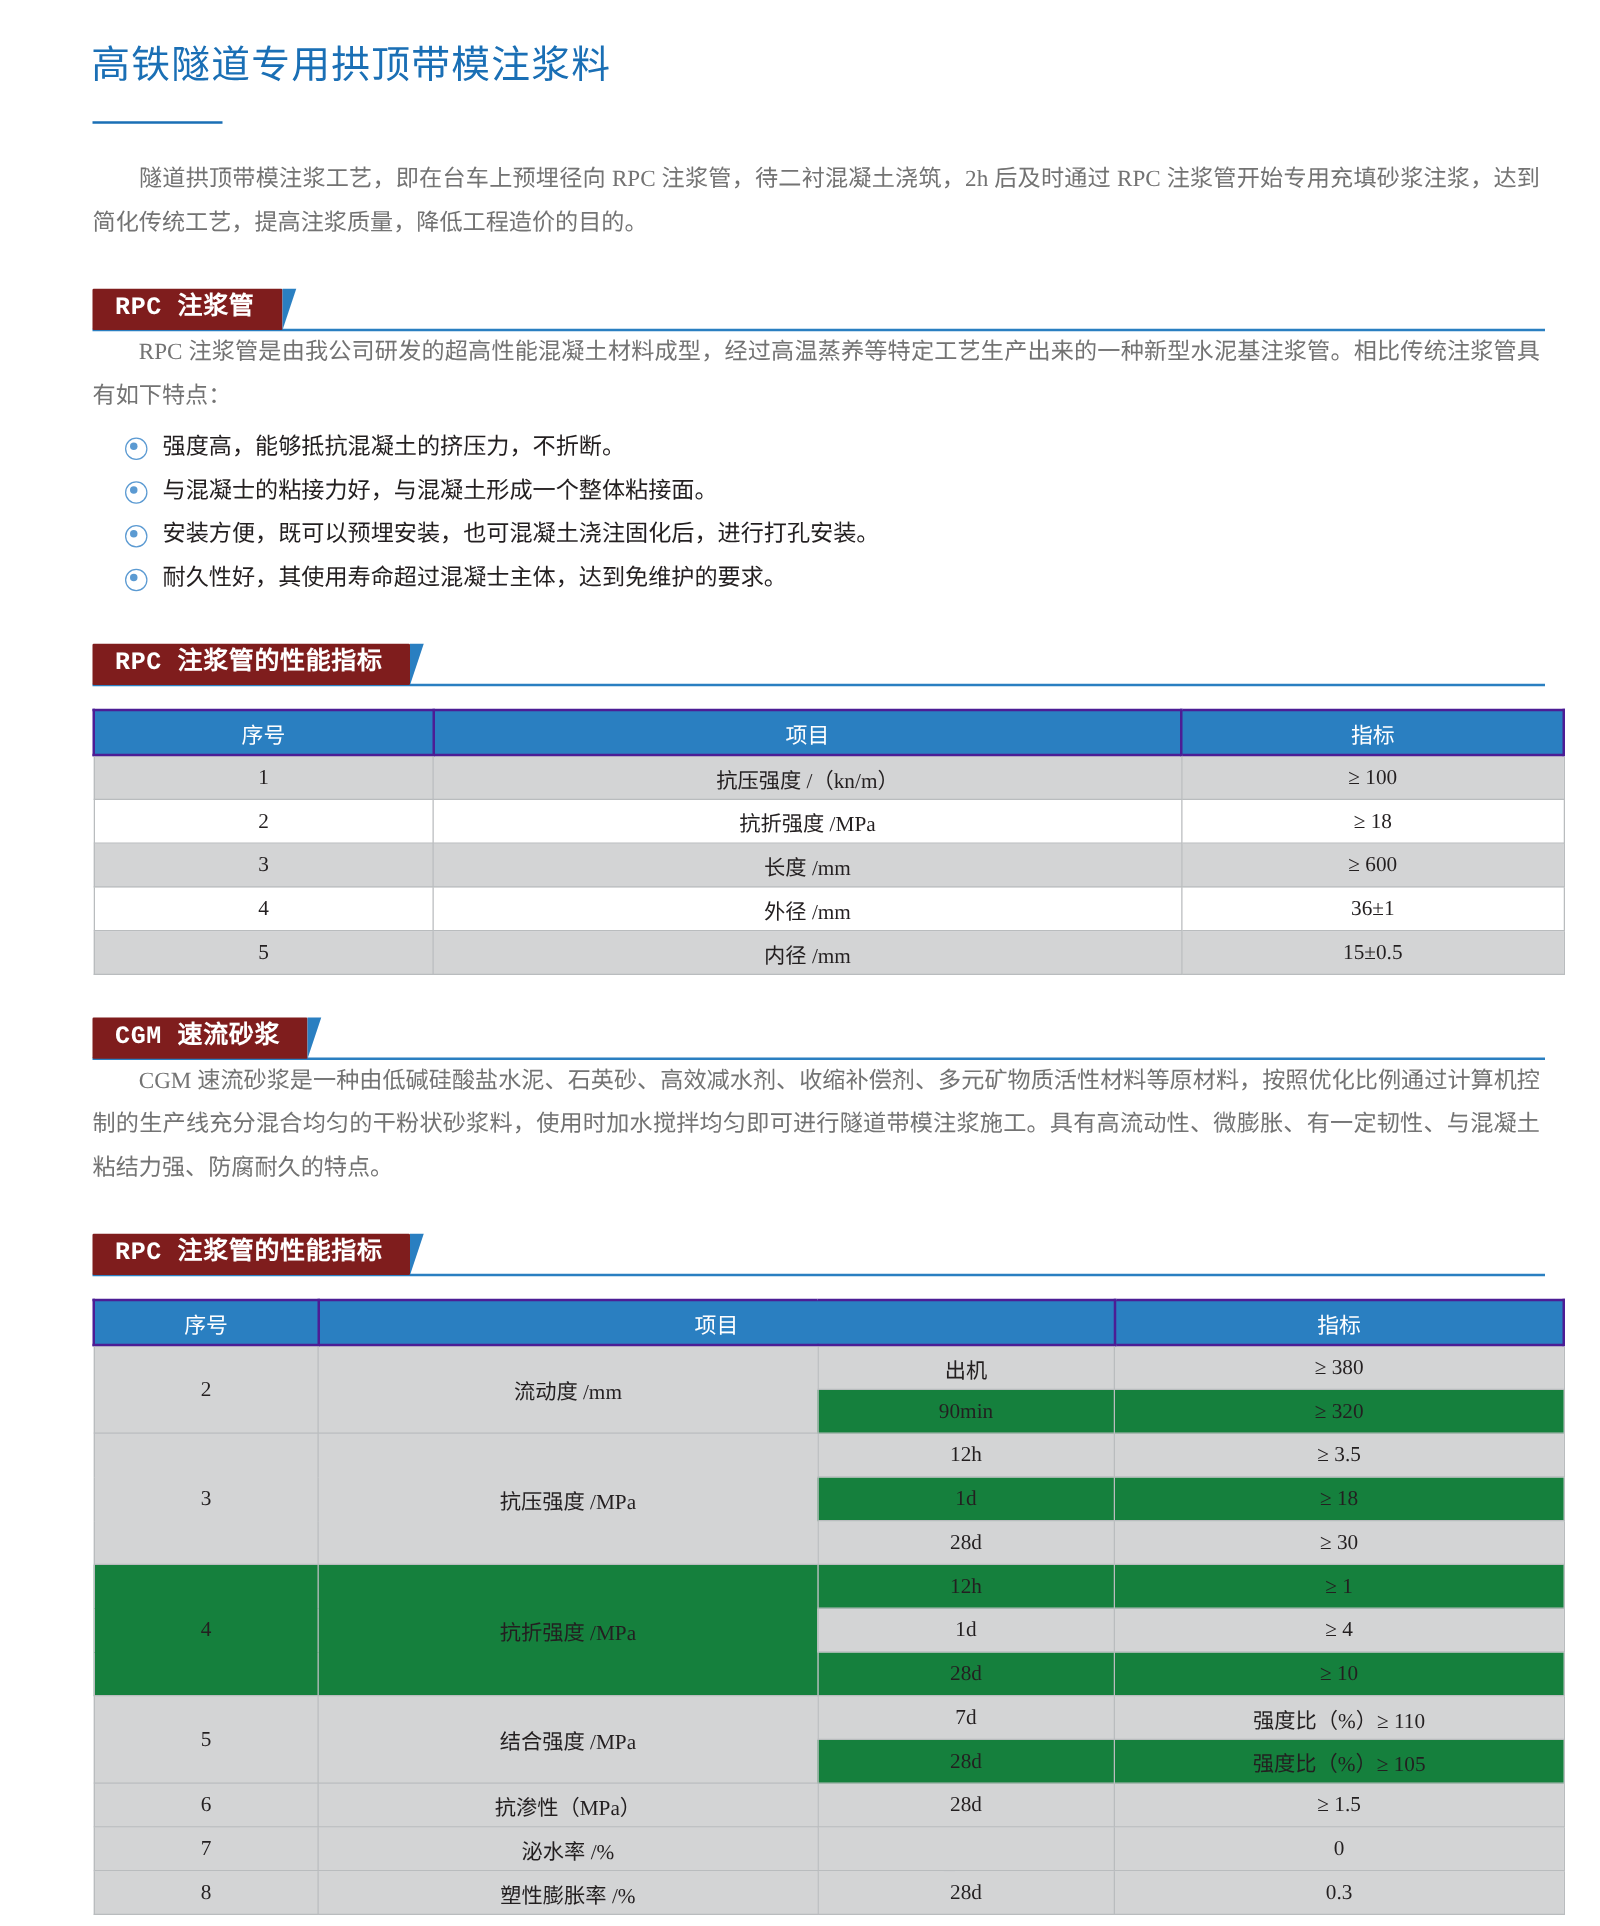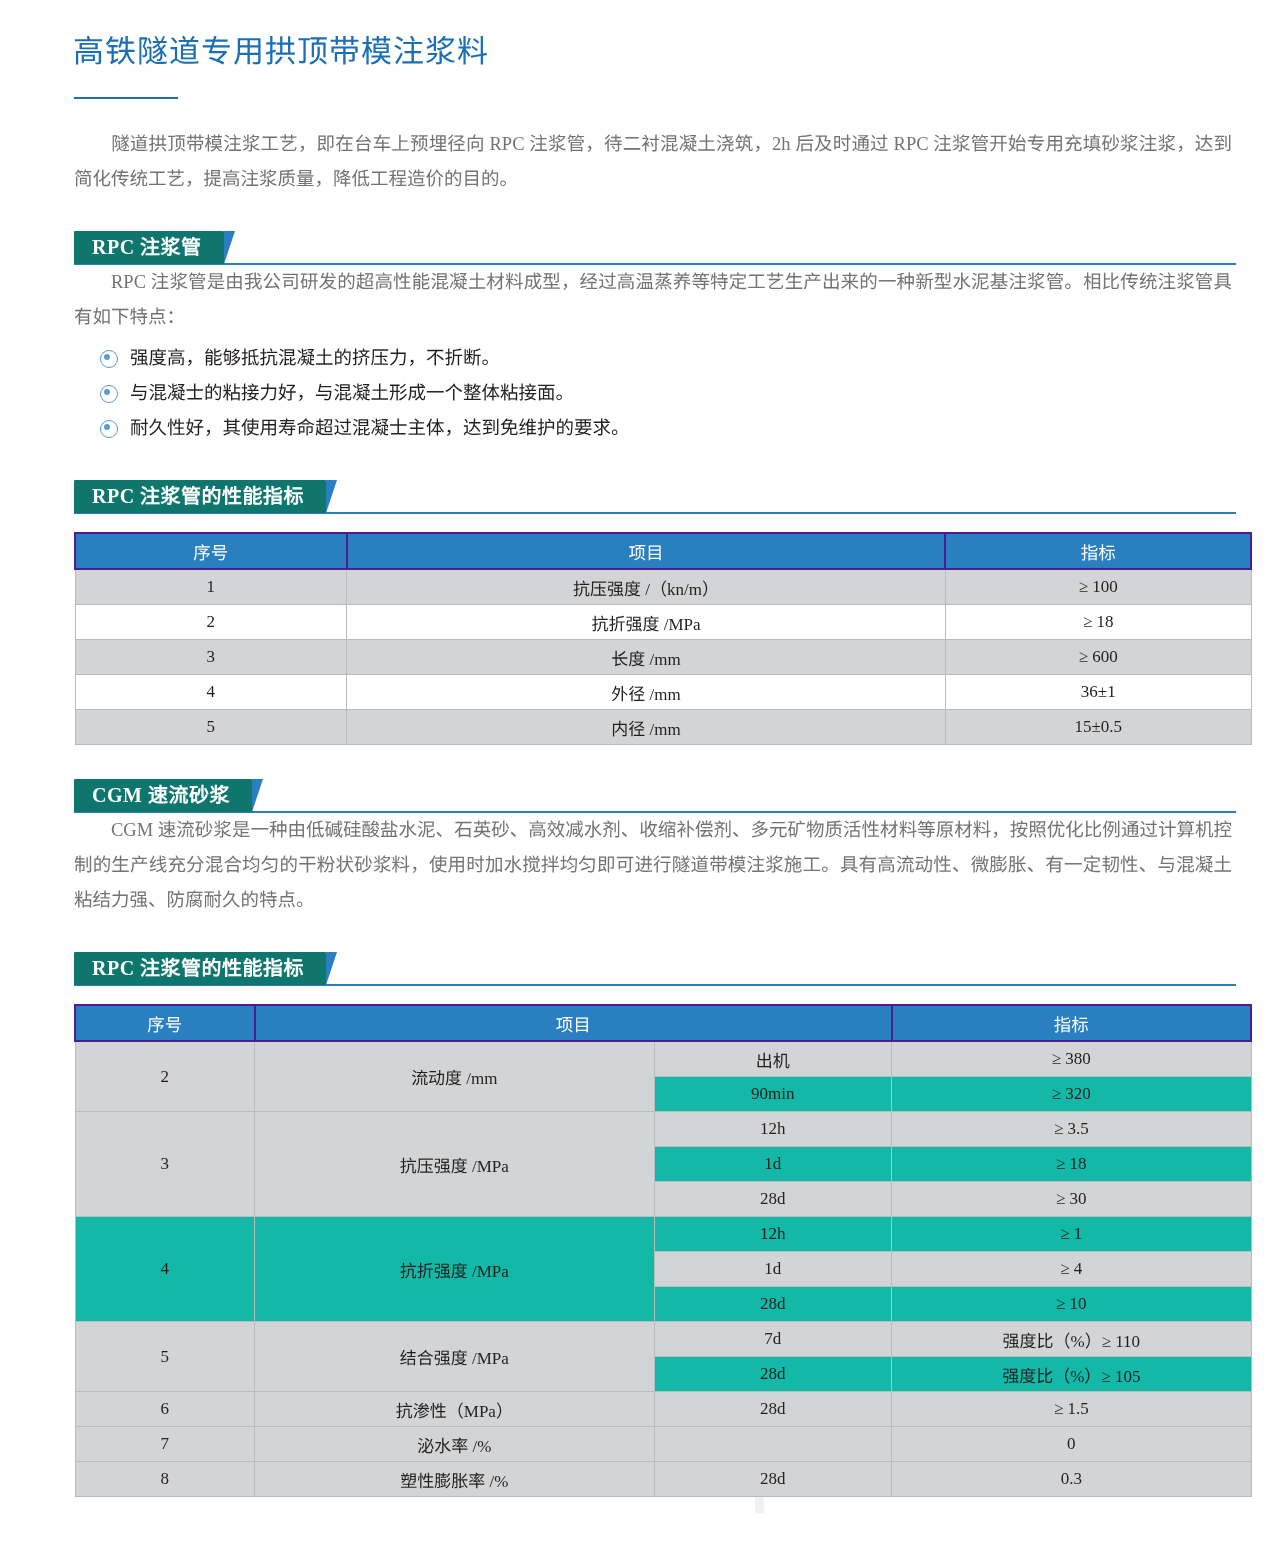--- a/index.html
+++ b/index.html
@@ -58,23 +58,23 @@
   }
 
   
   .section-head {
     position: relative;
     margin: 34px 0 0 44px;
     height: 34px;
   }
   .section-head .tag {
     display: inline-block;
-    background: #0f766e;
+    background: #7f1d1d;
     color: #ffffff;
-    font-family: Liberation Serif, serif;
+    font-family: Liberation Mono, monospace;
     font-size: 20px;
     font-weight: bold;
     letter-spacing: 0.5px;
     padding: 5px 22px 6px 18px;
     line-height: 22px;
     position: relative;
     z-index: 2;
     border-radius: 1px;
   }
   .section-head .tag::after {
@@ -150,21 +150,21 @@
   }
   table.spec td {
     border: 1px solid #b9bcbe;
     height: 32px;
     text-align: center;
     color: #231f20;
   }
   table.spec tr.odd td { background: #d3d4d5; }
   table.spec tr.even td { background: #ffffff; }
   table.spec td.gray { background: #d3d4d5; }
-  table.spec td.white { background: #14b8a6; }
+  table.spec td.white { background: #15803d; }
 
   .t2-col1 { width: 180px; }
   .t2-col2 { width: 400px; }
   .t2-col3 { width: 238px; }
   .t2-col4 { width: 360px; }
 
   .t1-col1 { width: 272px; }
   .t1-col2 { width: 600px; }
   .t1-col3 { width: 306px; }
 
@@ -206,20 +206,21 @@
     <div class="section-head">
       <span class="rule"></span>
       <span class="tag">RPC 注浆管</span>
     </div>
 
     <p class="para"><span class="indent"></span><span>RPC 注浆管是由我公司研发的超高性能混凝土材料成型，经过高温蒸养等特定工艺生产出来的一种新型水泥基注浆管。相比传统注浆管具有如下特点：</span></p>
 
     <ul class="bullets">
       <li><span class="bullet-icon"></span><span>强度高，能够抵抗混凝土的挤压力，不折断。</span></li>
       <li><span class="bullet-icon"></span><span>与混凝士的粘接力好，与混凝土形成一个整体粘接面。</span></li>
+      <li><span class="bullet-icon"></span><span>安装方便，既可以预埋安装，也可混凝土浇注固化后，进行打孔安装。</span></li>
       <li><span class="bullet-icon"></span><span>耐久性好，其使用寿命超过混凝士主体，达到免维护的要求。</span></li>
     </ul>
 
     <div class="section-head">
       <span class="rule"></span>
       <span class="tag">RPC 注浆管的性能指标</span>
     </div>
 
     <table class="spec">
       <colgroup>

